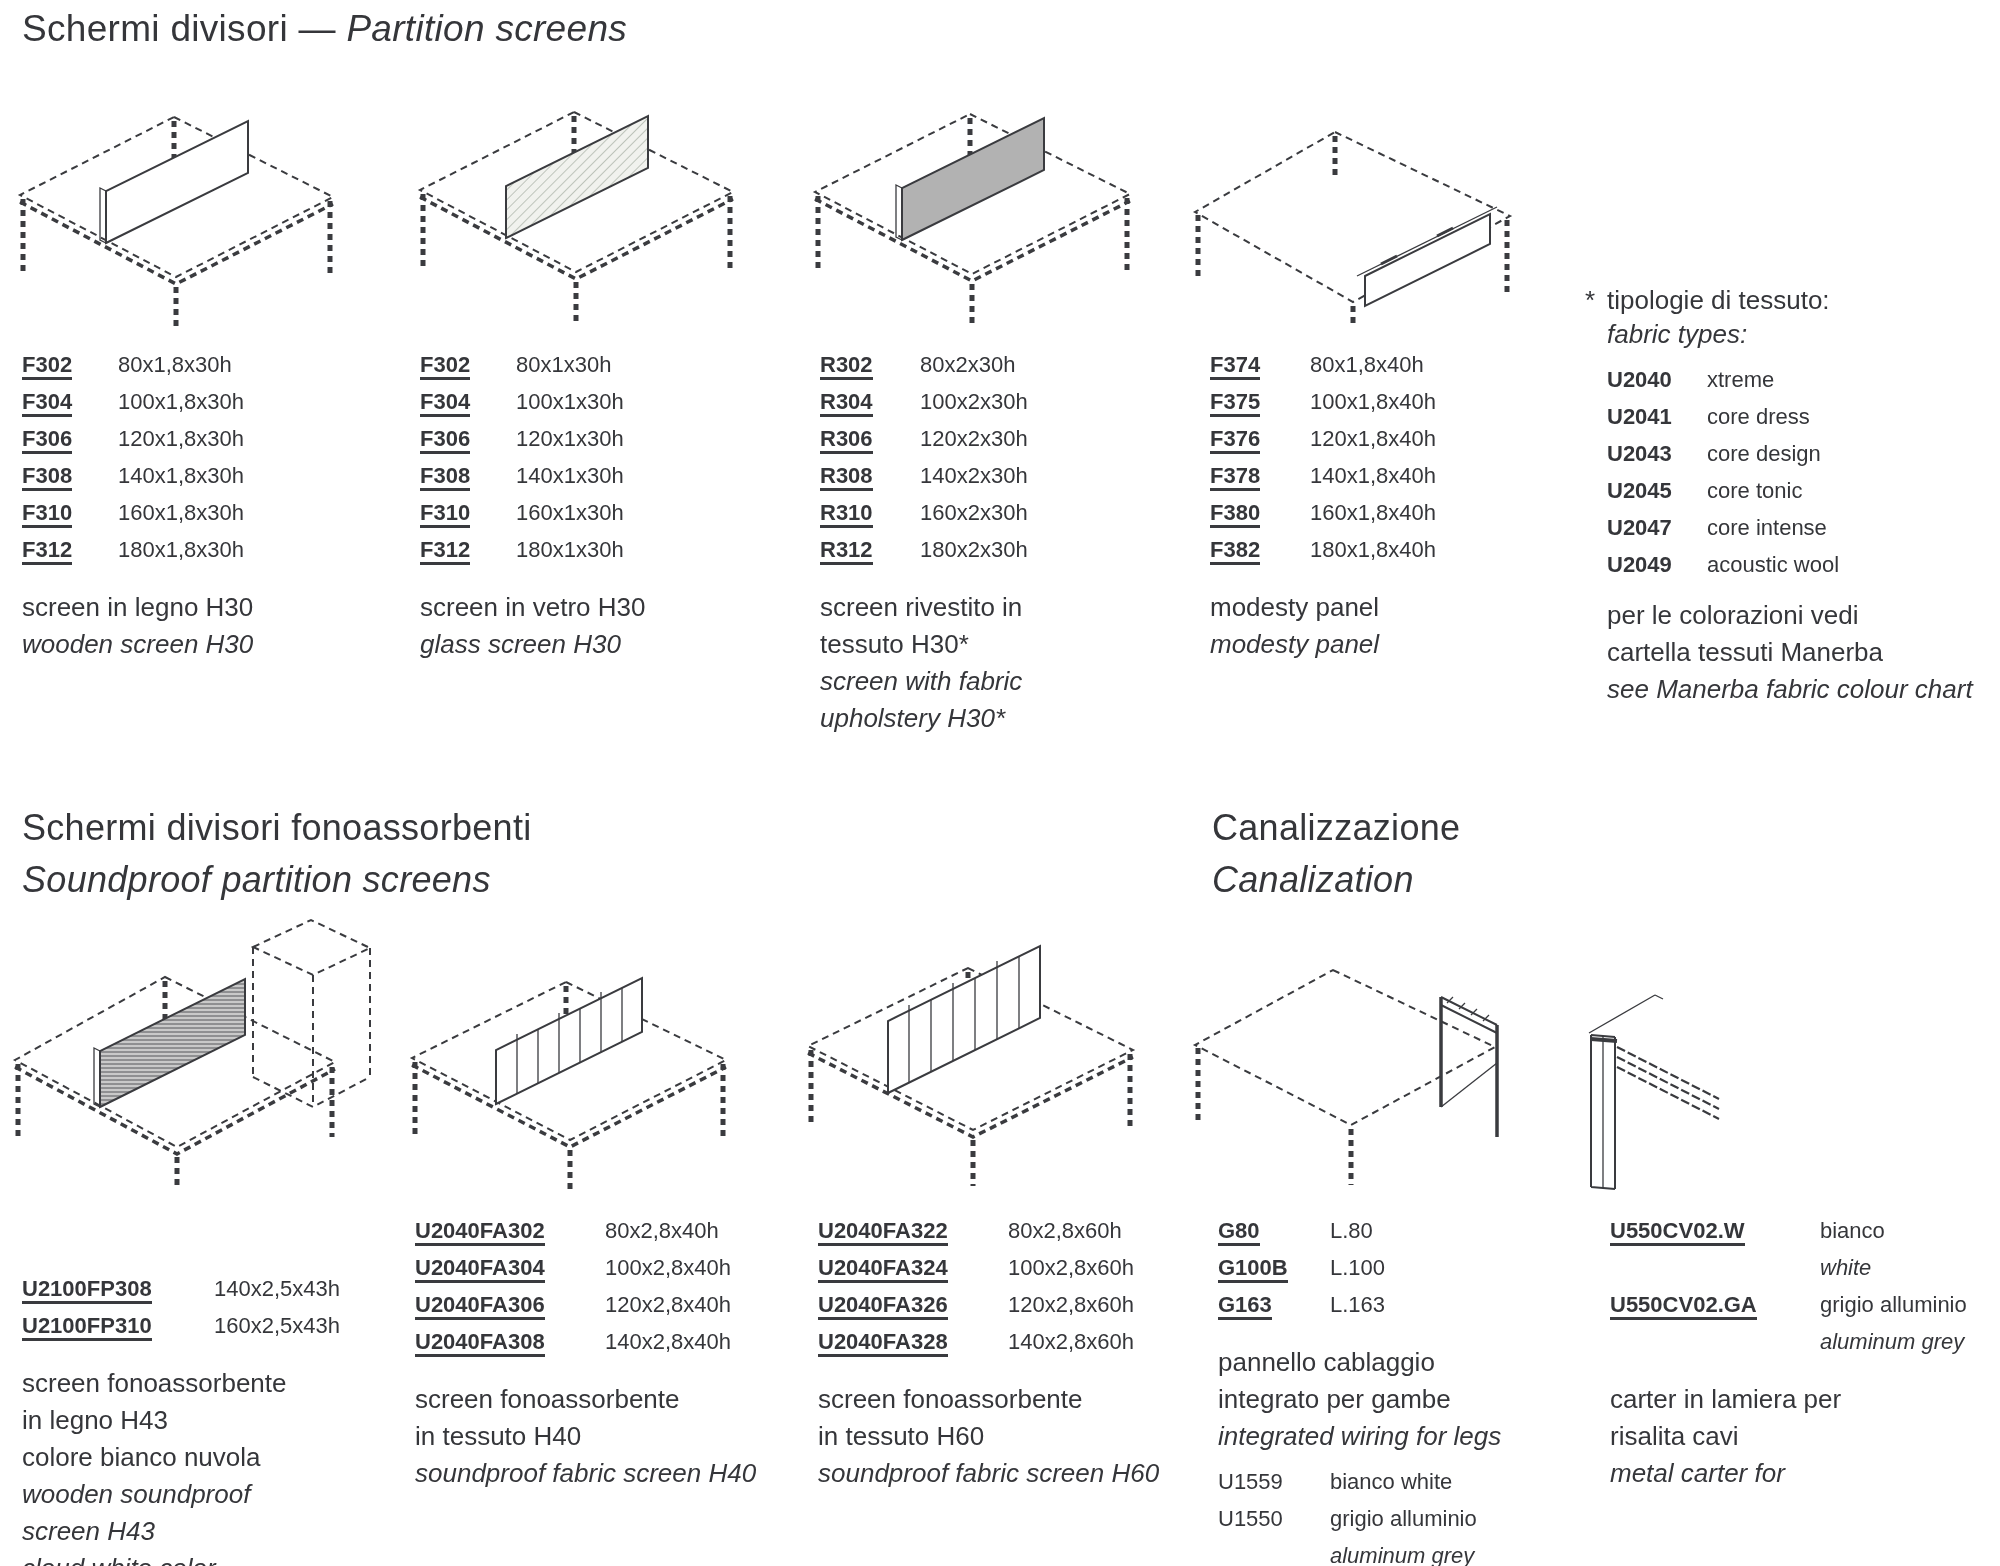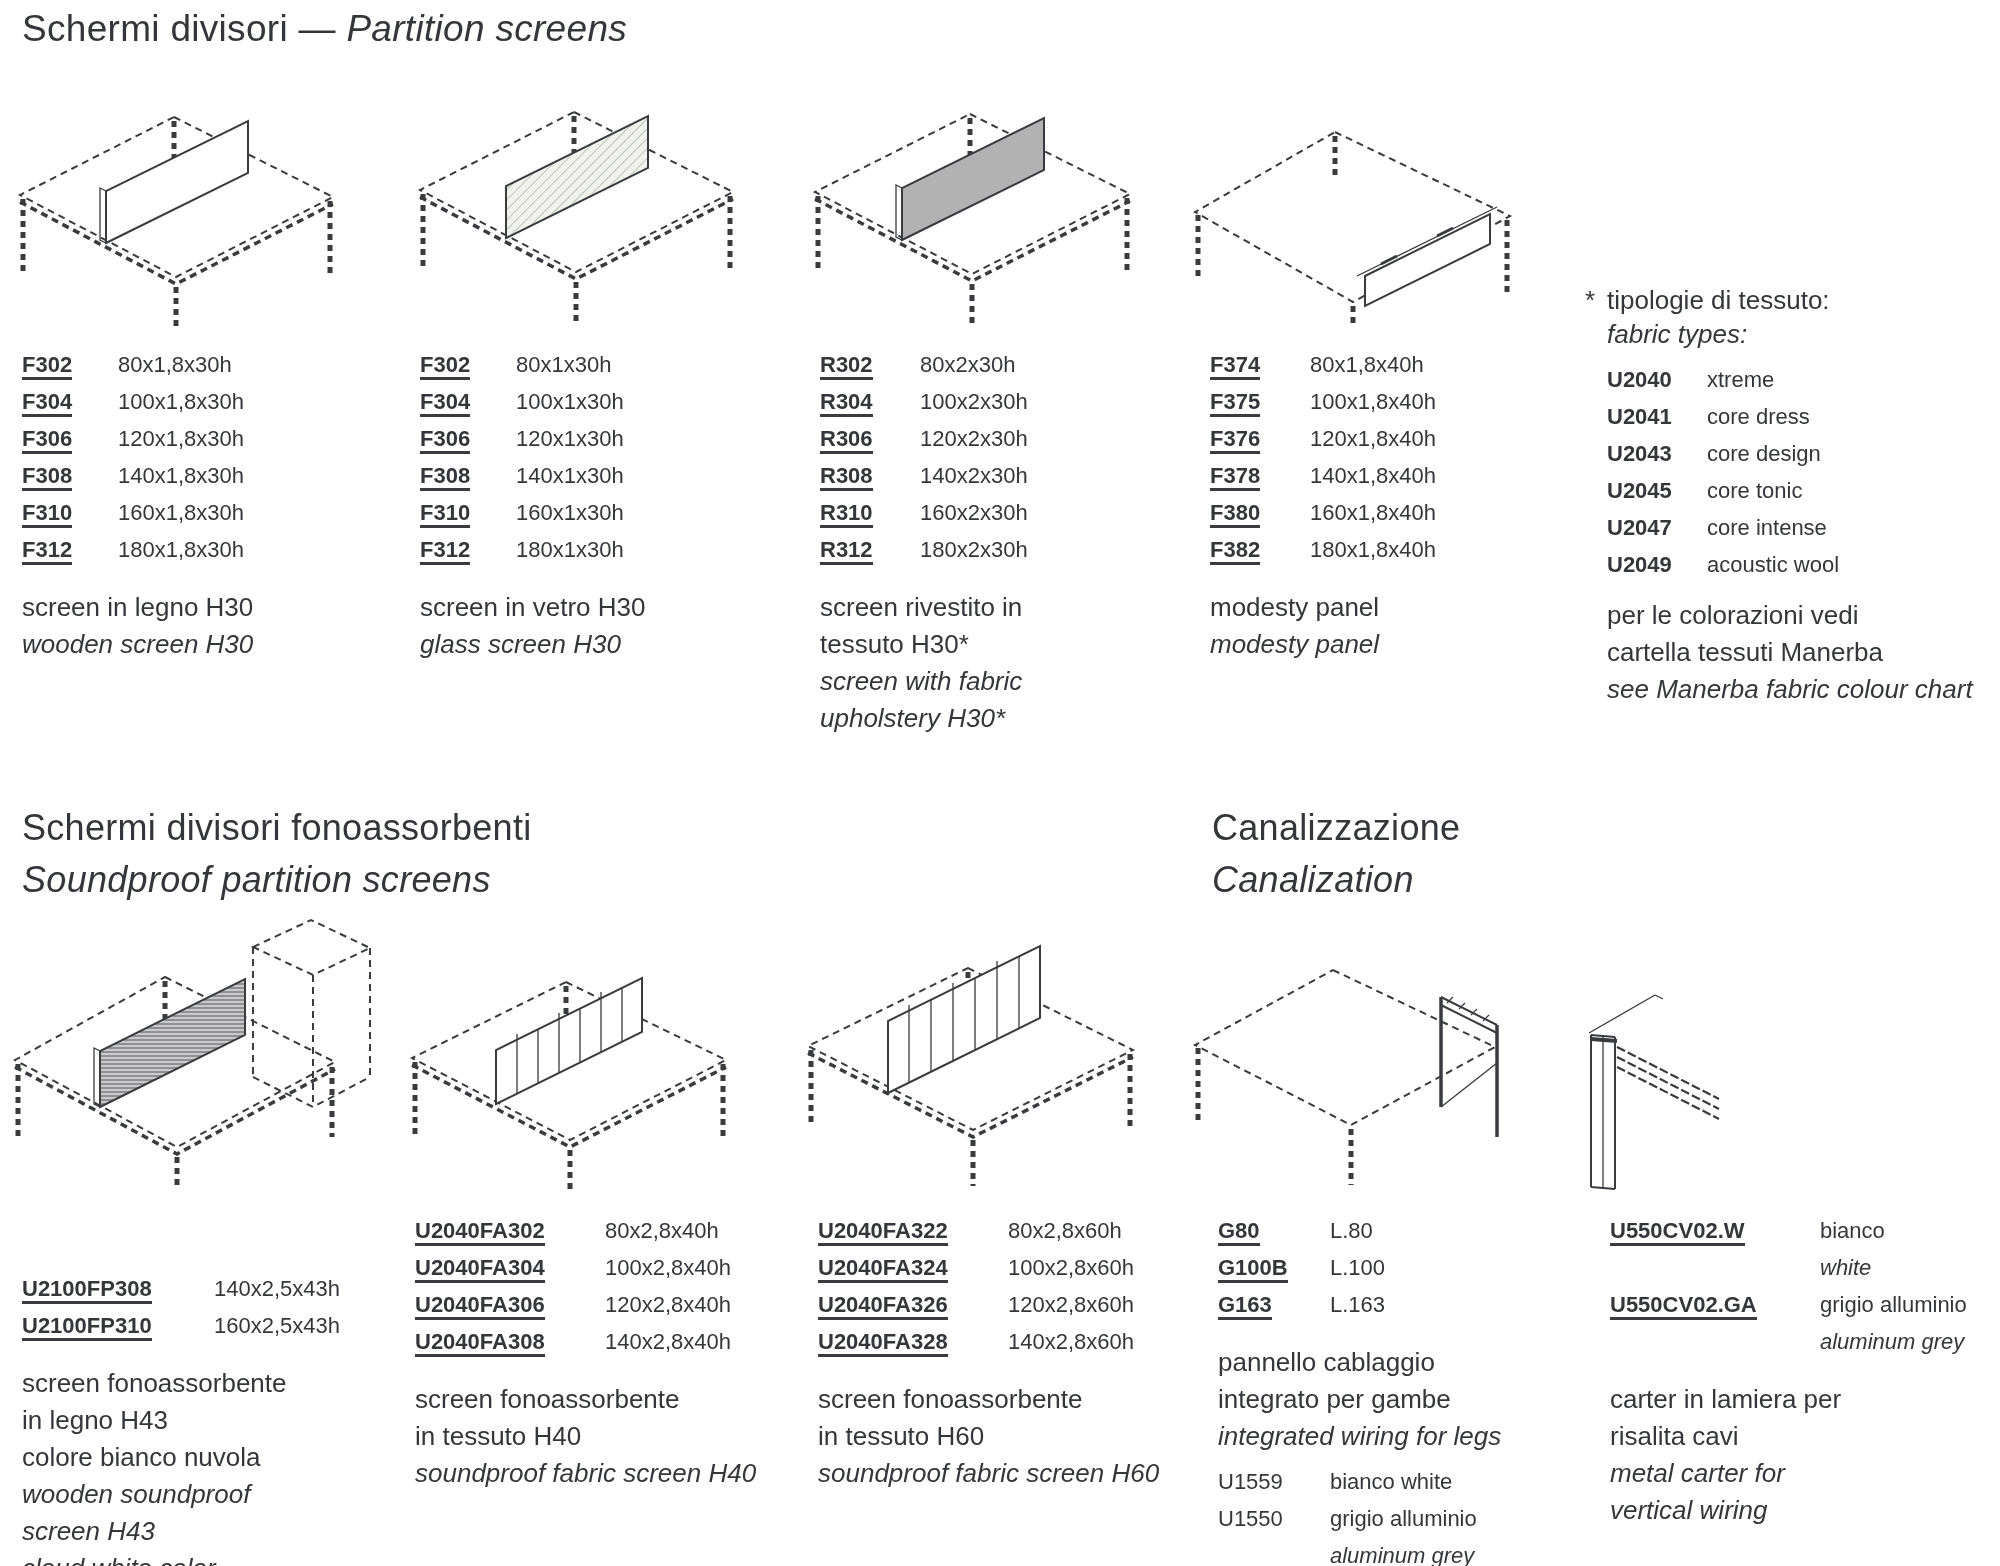--- a/index.html
+++ b/index.html
@@ -518,16 +518,15 @@
         <span class="dim it">aluminum grey</span>
       </div>
     </div>
   <div class="descblock">
     <div>
         <div class="dline">carter in lamiera per</div>
         <div class="dline">risalita cavi</div>
       </div>
     <div>
         <div class="dline it">metal carter for</div>
-        <div class="dline it">vertical wiring</div>
       </div>
   </div>
 </div>
 
 </body></html>

